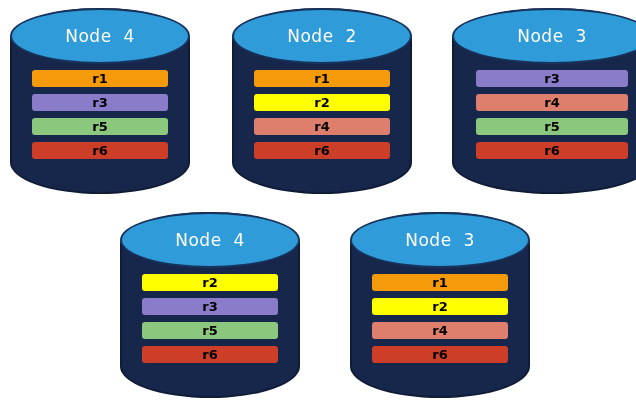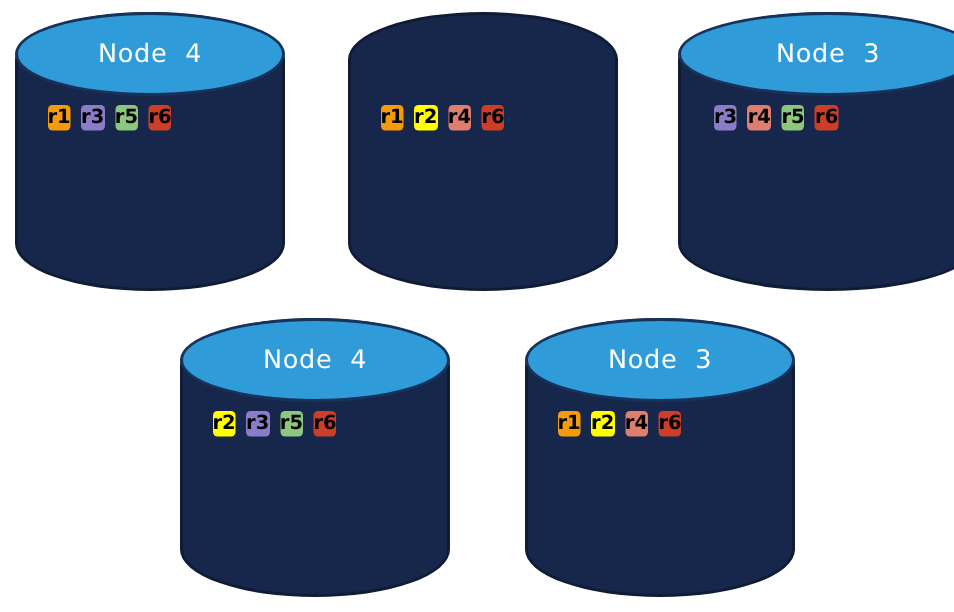--- a/index.html
+++ b/index.html
@@ -63,21 +63,21 @@
     top: 1px;
   }
 
   
   .replicas {
     position: absolute;
     left: 12%;
     right: 12%;
     top: 30%;
     display: flex;
-    flex-direction: row;
+    flex-direction: column;
     gap: 7px;
     padding-top: 6px;
   }
 
   .replica {
     height: 17px;
     border-radius: 3px;
     display: flex;
     align-items: center;
     justify-content: center;
@@ -110,20 +110,23 @@
         <div class="replica" style="background: rgb(140, 199, 126);">
           <span class="replica-label">r5</span>
         </div>
         <div class="replica" style="background: rgb(204, 62, 40);">
           <span class="replica-label">r6</span>
         </div>
       </div>
     </div>
     <div class="node" style="left: 232px; top: 8px; width: 180px; height: 186px;">
       <div class="cyl-body"></div>
+      <div class="cyl-top">
+        <span class="node-label">Node  2</span>
+      </div>
       <div class="replicas">
         <div class="replica" style="background: rgb(245, 155, 11);">
           <span class="replica-label">r1</span>
         </div>
         <div class="replica" style="background: rgb(255, 255, 0);">
           <span class="replica-label">r2</span>
         </div>
         <div class="replica" style="background: rgb(222, 127, 110);">
           <span class="replica-label">r4</span>
         </div>

